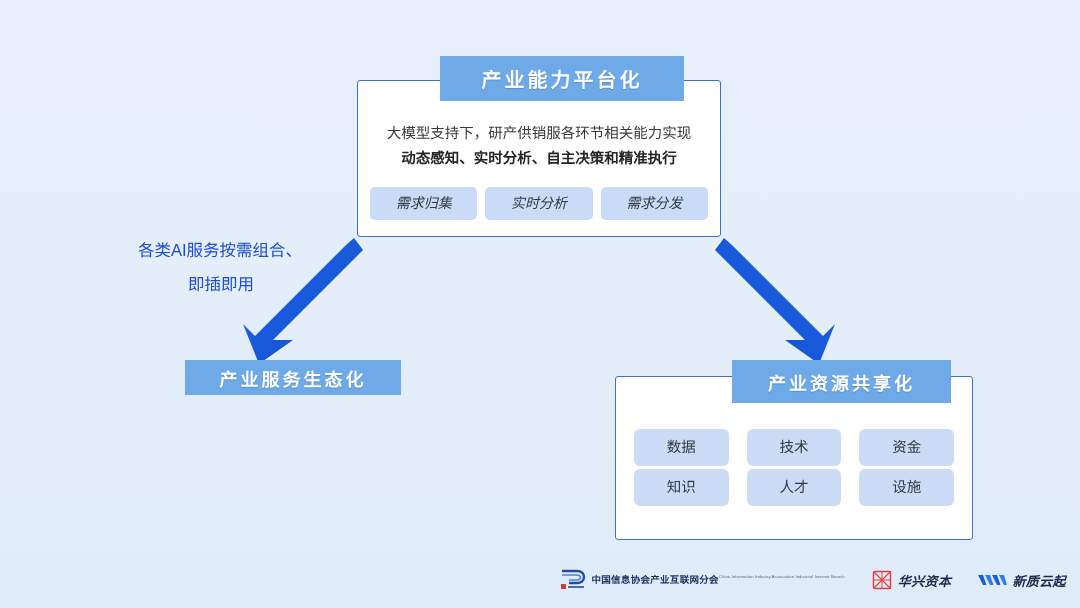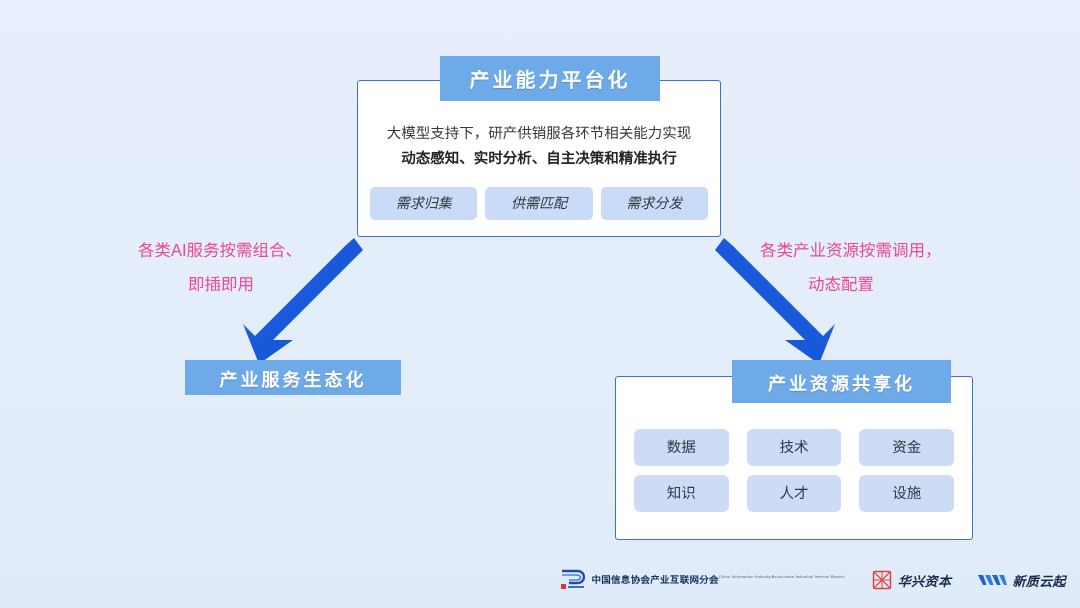--- a/index.html
+++ b/index.html
@@ -50,21 +50,21 @@
   #top-card {
     left: 357px;
     top: 80px;
     width: 364px;
     height: 157px;
   }
 
   #top-card-title {
     left: 440px;
     top: 56px;
-    width: 220px;
+    width: 244px;
     height: 45px;
     font-size: 20px;
   }
 
   .top-desc {
     position: absolute;
     left: 0;
     right: 0;
     top: 40px;
     text-align: center;
@@ -136,21 +136,21 @@
     gap: 13px 18px;
   }
 
   .grid3 {
     position: absolute;
     left: 18px;
     right: 18px;
     top: 52px;
     display: grid;
     grid-template-columns: 1fr 1fr 1fr;
-    gap: 9px 18px;
+    gap: 3px 18px;
   }
 
   .tile {
     background: #ccdcf6;
     border-radius: 6px;
     height: 37px;
     line-height: 37px;
     text-align: center;
     font-size: 14.5px;
     color: #333a42;
@@ -164,21 +164,21 @@
     overflow: visible;
   }
   #arrow-left-svg  { left: 236px; top: 236px; width: 130px; height: 130px; }
   #arrow-right-svg { left: 712px; top: 236px; width: 130px; height: 130px; }
 
   
   .annot {
     position: absolute;
     font-size: 16.5px;
     line-height: 34px;
-    color: #ec4899;
+    color: #1d4ed8;
     white-space: nowrap;
     z-index: 5;
   }
   #annot-left  { left: 122px; top: 233px; text-align: right; width: 180px; }
   #annot-right { left: 760px; top: 233px; text-align: left;  width: 240px; }
   #annot-left .r2  { display: block; text-align: right; padding-right: 48px; }
   #annot-right .r2 { display: block; text-align: left;  padding-left: 48px; }
 
   
   #footer {
@@ -219,21 +219,21 @@
 
 <div class="slide">
 
   <div class="card" id="top-card">
     <div class="top-desc">
       <div class="l1">大模型支持下，研产供销服各环节相关能力实现</div>
       <div class="l2">动态感知、实时分析、自主决策和精准执行</div>
     </div>
     <div class="chip-row">
       <div class="chip">需求归集</div>
-      <div class="chip">供需匹配</div>
+      <div class="chip">实时分析</div>
       <div class="chip">需求分发</div>
     </div>
   </div>
   <div class="card-title" id="top-card-title">产业能力平台化</div>
 
   <svg class="arrow-svg" id="arrow-left-svg" viewBox="0 0 130 130">
     <defs>
       <linearGradient id="gradL" x1="0" y1="0" x2="1" y2="1">
         <stop offset="0%" stop-color="#1e63e6"></stop>
         <stop offset="100%" stop-color="#1250cf"></stop>
@@ -250,24 +250,20 @@
       </linearGradient>
     </defs>
     <path d="M9 2 L0 14 L90 104 L70 104 L104 128 L120 88 L108 100 L18 10 Z" fill="url(#gradR)" transform="translate(3,0)"></path>
   </svg>
 
   <div class="annot" id="annot-left">
     <span class="r1">各类AI服务按需组合、</span>
     <span class="r2">即插即用</span>
   </div>
 
-  <div class="annot" id="annot-right">
-    <span class="r1">各类产业资源按需调用，</span>
-    <span class="r2">动态配置</span>
-  </div>
 
   <div class="card-title" id="left-card-title">产业服务生态化</div>
 
   <div class="card" id="right-card">
     <div class="grid3">
       <div class="tile">数据</div>
       <div class="tile">技术</div>
       <div class="tile">资金</div>
       <div class="tile">知识</div>
       <div class="tile">人才</div>

